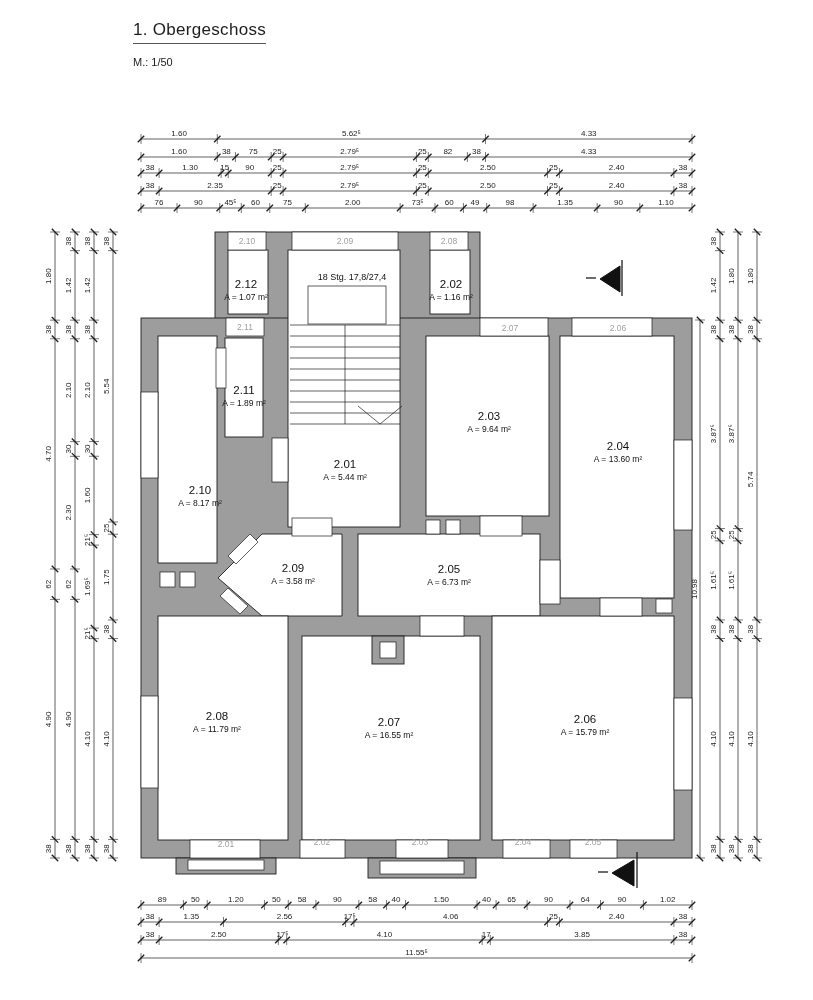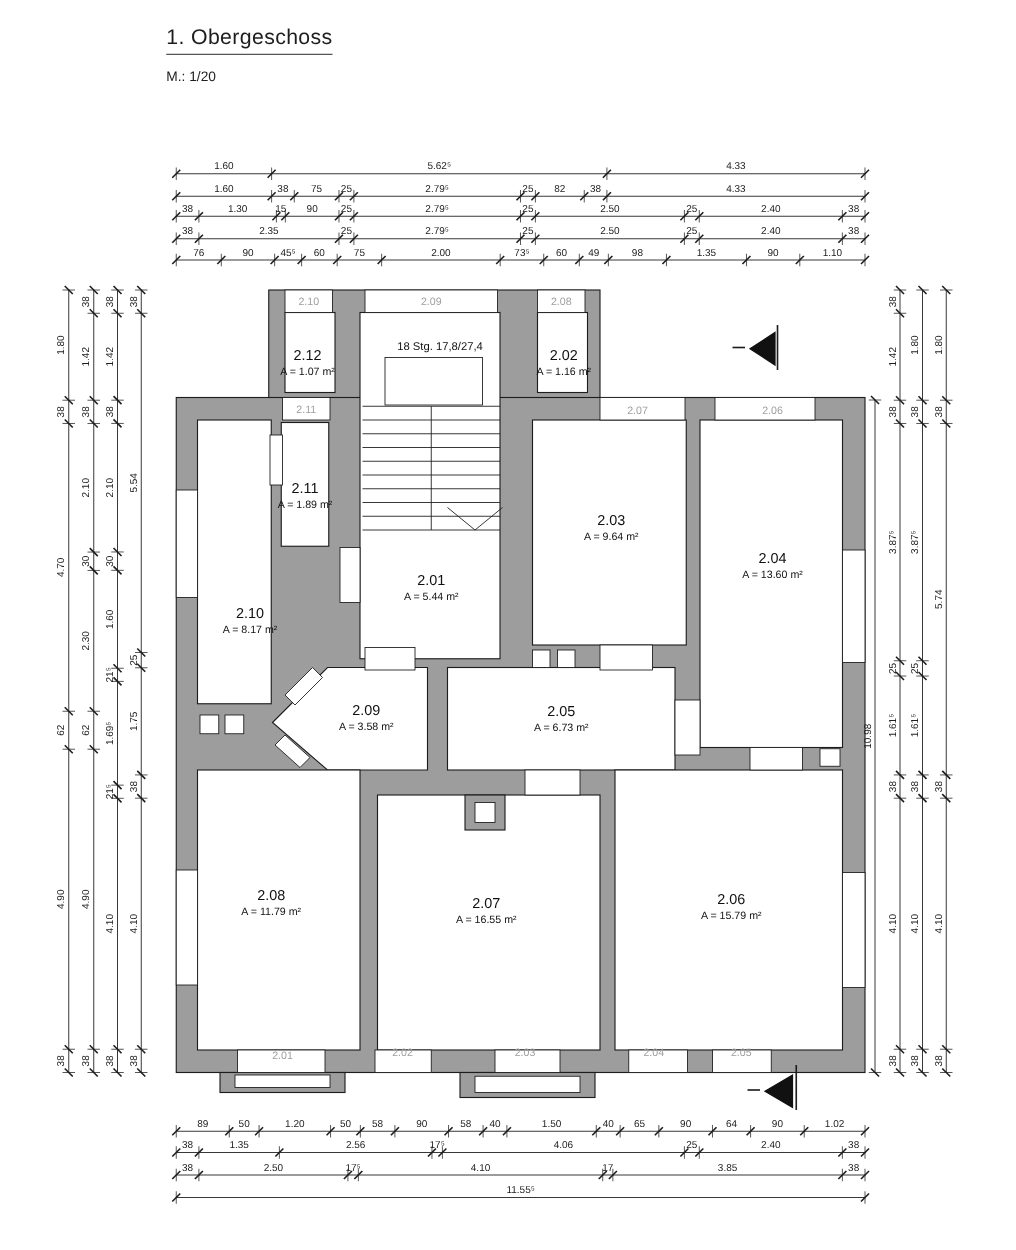--- a/index.html
+++ b/index.html
@@ -22,21 +22,21 @@
   .win-tag{font-size:8.5px;fill:#9f9f9f;}
   .stair-note{font-size:9px;fill:#111;}
   text{text-anchor:middle;}
   .marker{fill:#111;stroke:#111;}
 </style>
 </head>
 <body>
 
 <div class="sheet">
   <div class="title">1. Obergeschoss</div>
-  <div class="scale">M.: 1/20</div>
+  <div class="scale">M.: 1/50</div>
 
   <svg id="plan-svg" width="813" height="1000" viewBox="0 0 813 1000">
 
     <g>
       <rect class="wall" x="215" y="232" width="265" height="104"></rect>
       <rect class="wall" x="141" y="318" width="551" height="540"></rect>
       <rect class="wall" x="176" y="858" width="100" height="16"></rect>
       <rect class="wall" x="368" y="858" width="108" height="20"></rect>
     </g>
 

